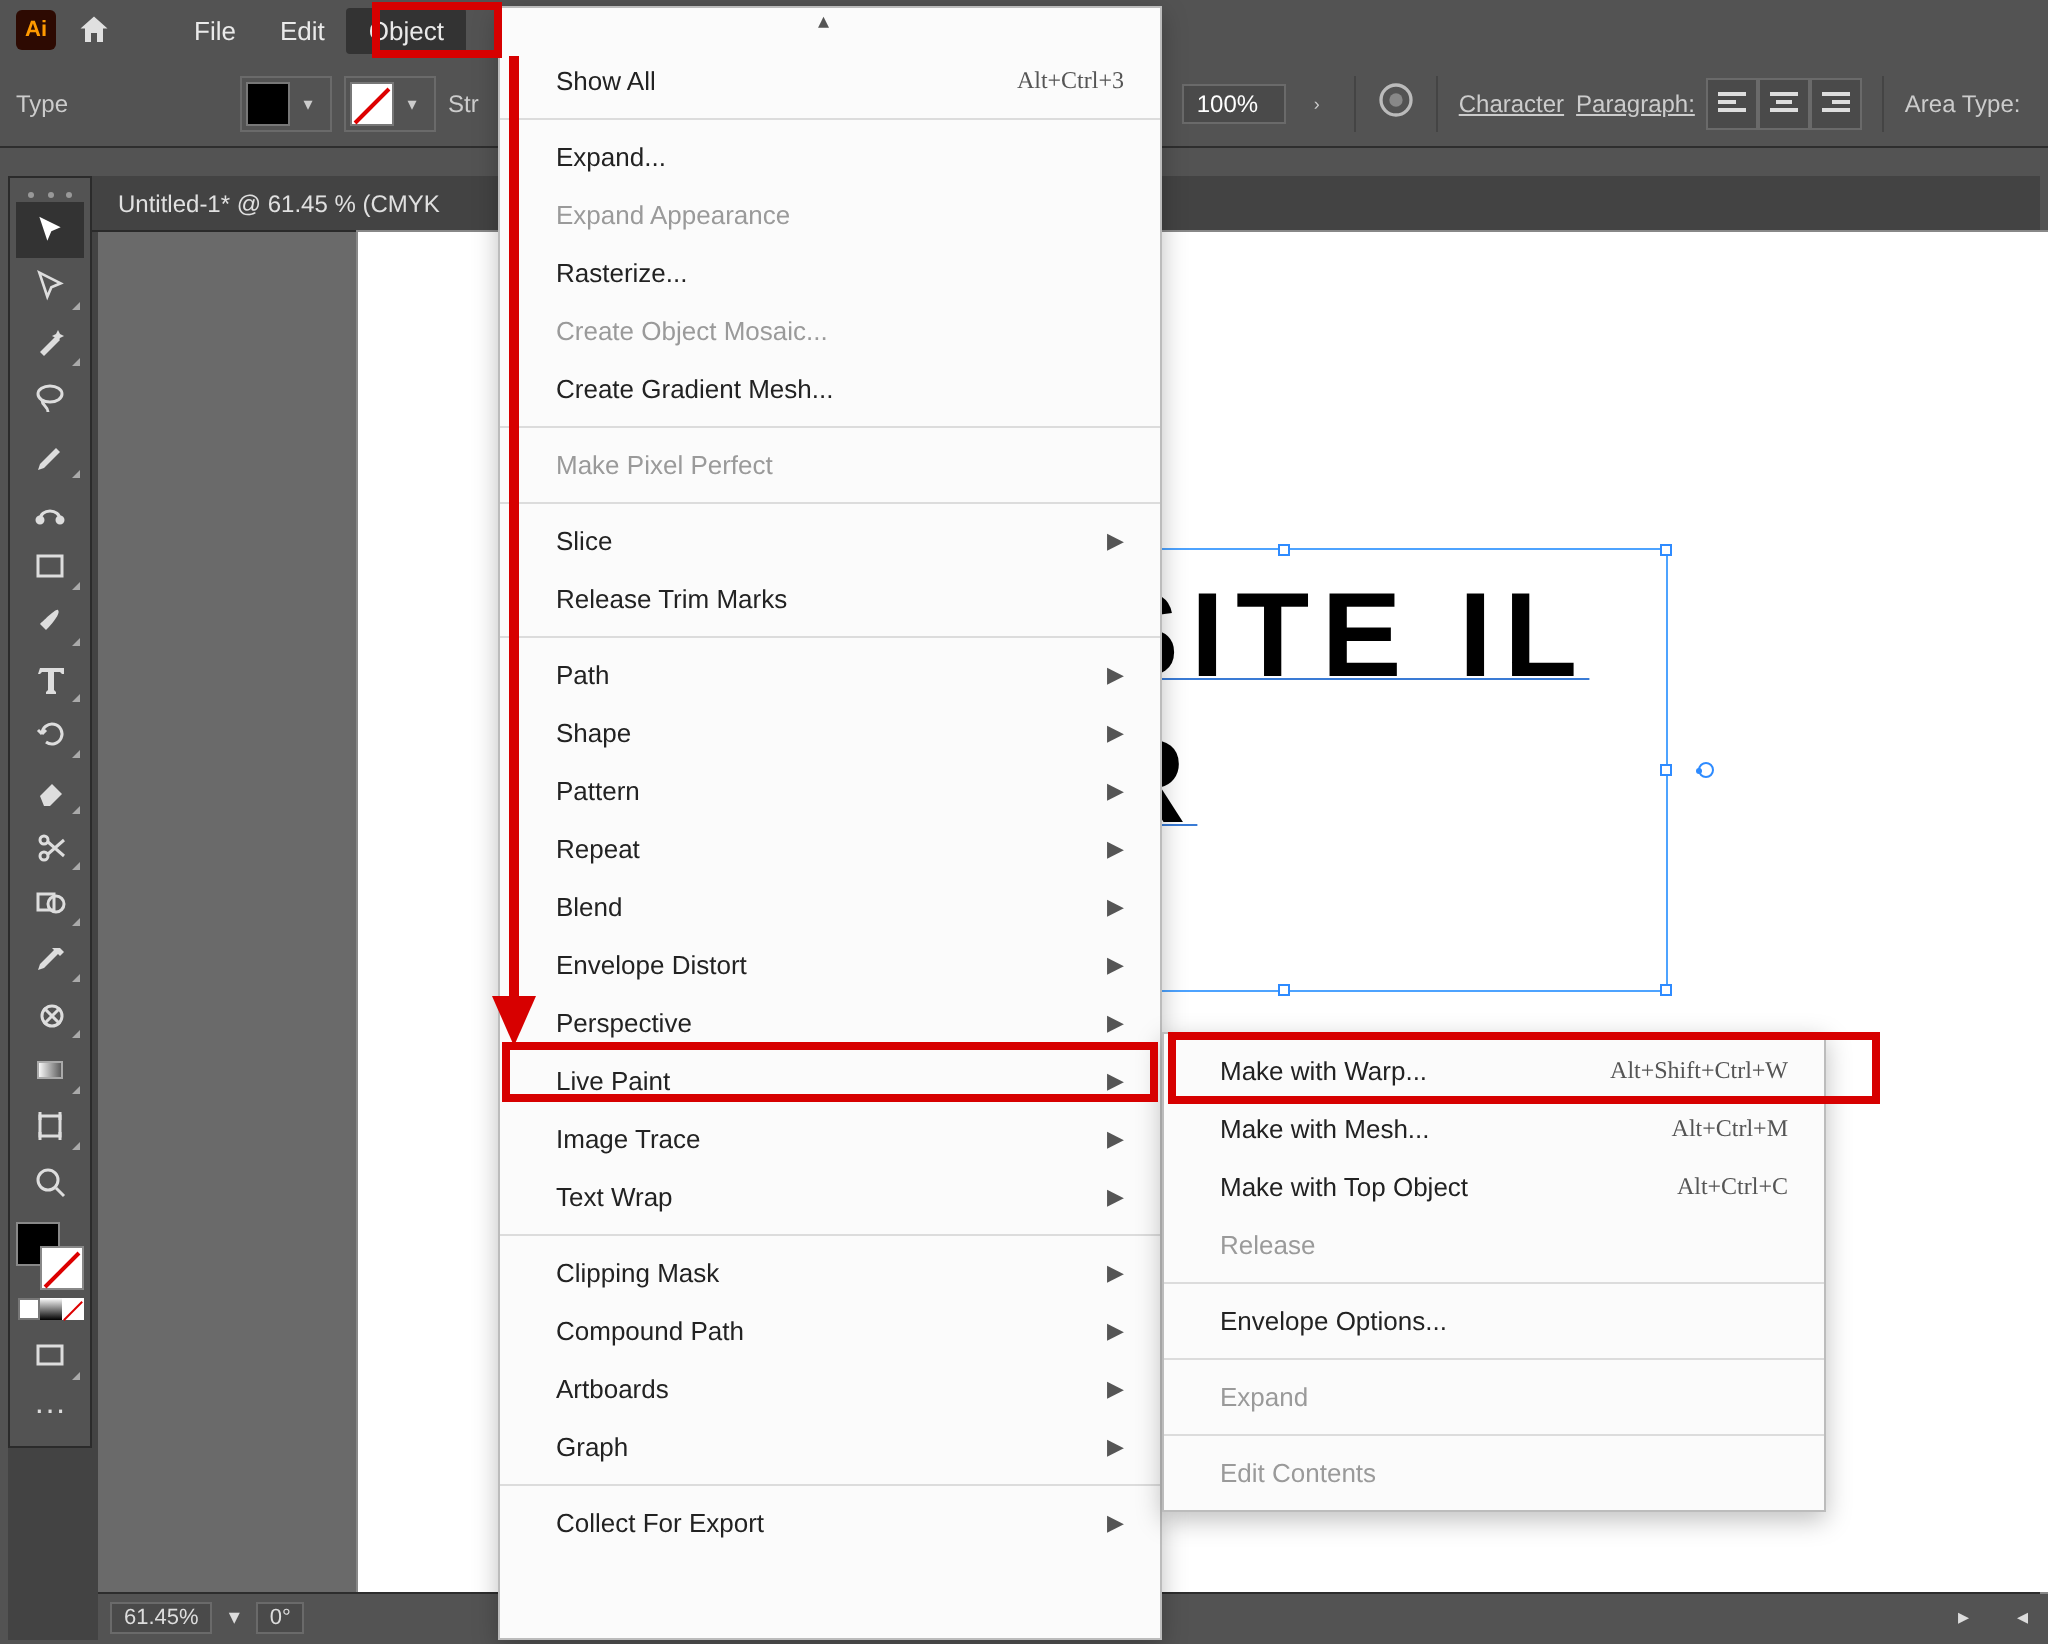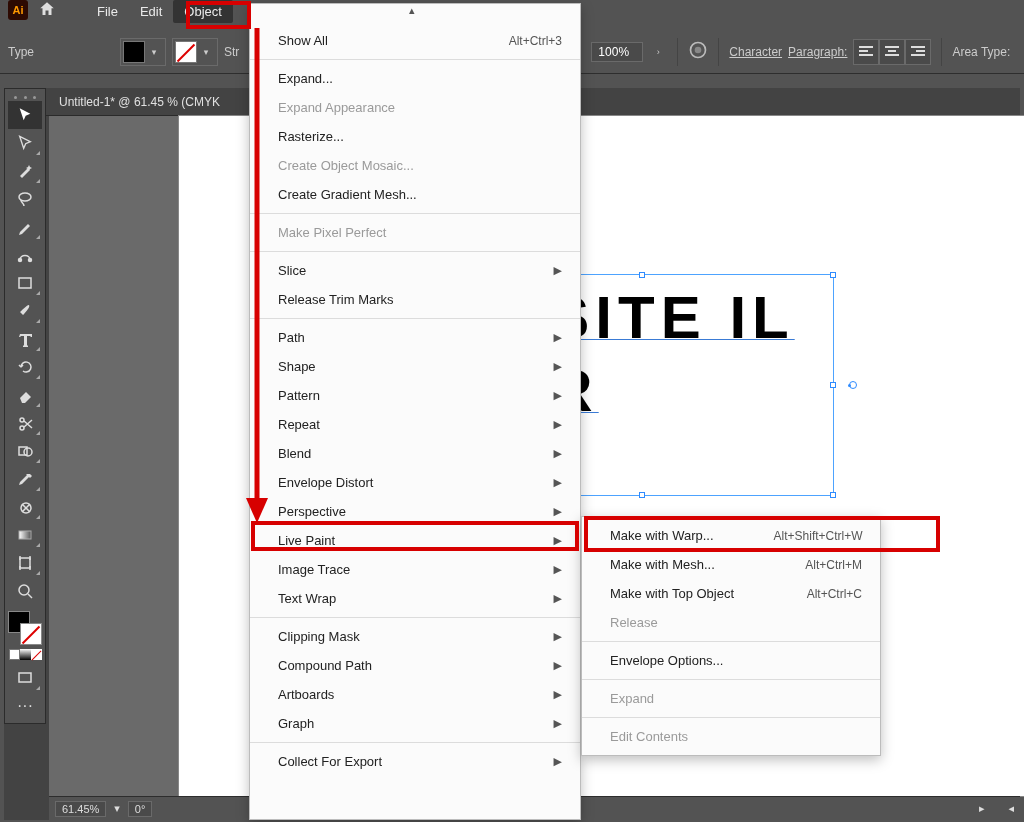--- a/index.html
+++ b/index.html
@@ -1,19 +1,19 @@
 <!DOCTYPE html>
 <html><head>
 <meta charset="utf-8">
 <style>
   * { margin:0; padding:0; box-sizing:border-box; font-family:"Segoe UI",Arial,sans-serif; }
   body { width:1024px; height:822px; background:#535353; position:relative; overflow:hidden; }
 
   
-  .menubar { height:30px; background:#535353; display:flex; align-items:flex-start; padding:0 8px; color:#eaeaea; font-size:13px; }
+  .menubar { height:30px; background:#535353; display:flex; align-items:center; padding:0 8px; color:#eaeaea; font-size:13px; }
   .ai-logo { width:20px; height:20px; background:#2d0a02; border-radius:3px; display:flex; align-items:center; justify-content:center; color:#ff9a00; font-weight:bold; font-size:11px; margin-right:10px; }
   .home-icon { color:#e0e0e0; margin-right:30px; display:inline-flex; }
   .menu-item { padding:4px 11px; cursor:default; border-radius:2px; }
   .menu-item.active { background:#333; }
 
   
   .optionsbar { height:44px; background:#535353; border-bottom:1px solid #2e2e2e; display:flex; align-items:center; padding:0 8px; color:#ddd; font-size:12px; gap:6px; }
   .swatch { width:22px; height:22px; background:#000; border:1px solid #777; }
   .swatch-wrap { display:flex; align-items:center; border:1px solid #6a6a6a; padding:2px; }
   .dd-arrow { width:18px; display:flex; align-items:center; justify-content:center; color:#ccc; font-size:9px;}
@@ -59,21 +59,21 @@
   
   .statusbar{position:absolute;left:45px;right:0;bottom:0;height:24px;background:#535353;border-top:1px solid #2d2d2d;display:flex;align-items:center;color:#ddd;font-size:11px;padding:0 6px;gap:8px;}
   .statusbar .sfield{background:#4a4a4a;border:1px solid #6a6a6a;padding:1px 6px;}
 
   
   .menu{position:absolute;background:#fbfbfb;border:1px solid #bcbcbc;box-shadow:0 4px 12px rgba(0,0,0,.25);font-size:13px;color:#222;padding:4px 0;}
   .menu .row{display:flex;align-items:center;justify-content:space-between;height:29px;padding:0 18px 0 28px;white-space:nowrap;}
   .menu .row.disabled{color:#9a9a9a;}
   .menu .sep{height:1px;background:#dcdcdc;margin:4px 0;}
   .menu .arrow{font-size:11px;color:#555;margin-left:40px;}
-  .menu .sc{color:#555;font-size:12px;margin-left:60px;}
+  .menu .sc{color:#555;font-size:12px;margin-left:60px;font-family:Liberation Serif, serif;}
   .menu .uptri{position:absolute;left:50%;top:0;font-size:11px;color:#555;margin-left:-6px;}
 
   
   .hl{position:absolute;border:4px solid #d70000;pointer-events:none;}
   .red-arrow{position:absolute;pointer-events:none;}
 </style>
 </head>
 <body>
 
 <div class="menubar">
@@ -407,21 +407,21 @@
       <span>Graph</span>
       <span class="arrow">▶</span>
     </div>
     <div class="sep"></div>
     <div class="row">
       <span>Collect For Export</span>
       <span class="arrow">▶</span>
     </div>
   </div>
 
-<div class="menu" id="env-menu" style="left:581px; top:516px; width:300px;text-align:right;">
+<div class="menu" id="env-menu" style="left:581px; top:516px; width:332px;text-align:right;">
     <div class="row">
       <span>Make with Warp...</span>
       <span class="sc">Alt+Shift+Ctrl+W</span>
     </div>
     <div class="row">
       <span>Make with Mesh...</span>
       <span class="sc">Alt+Ctrl+M</span>
     </div>
     <div class="row">
       <span>Make with Top Object</span>

